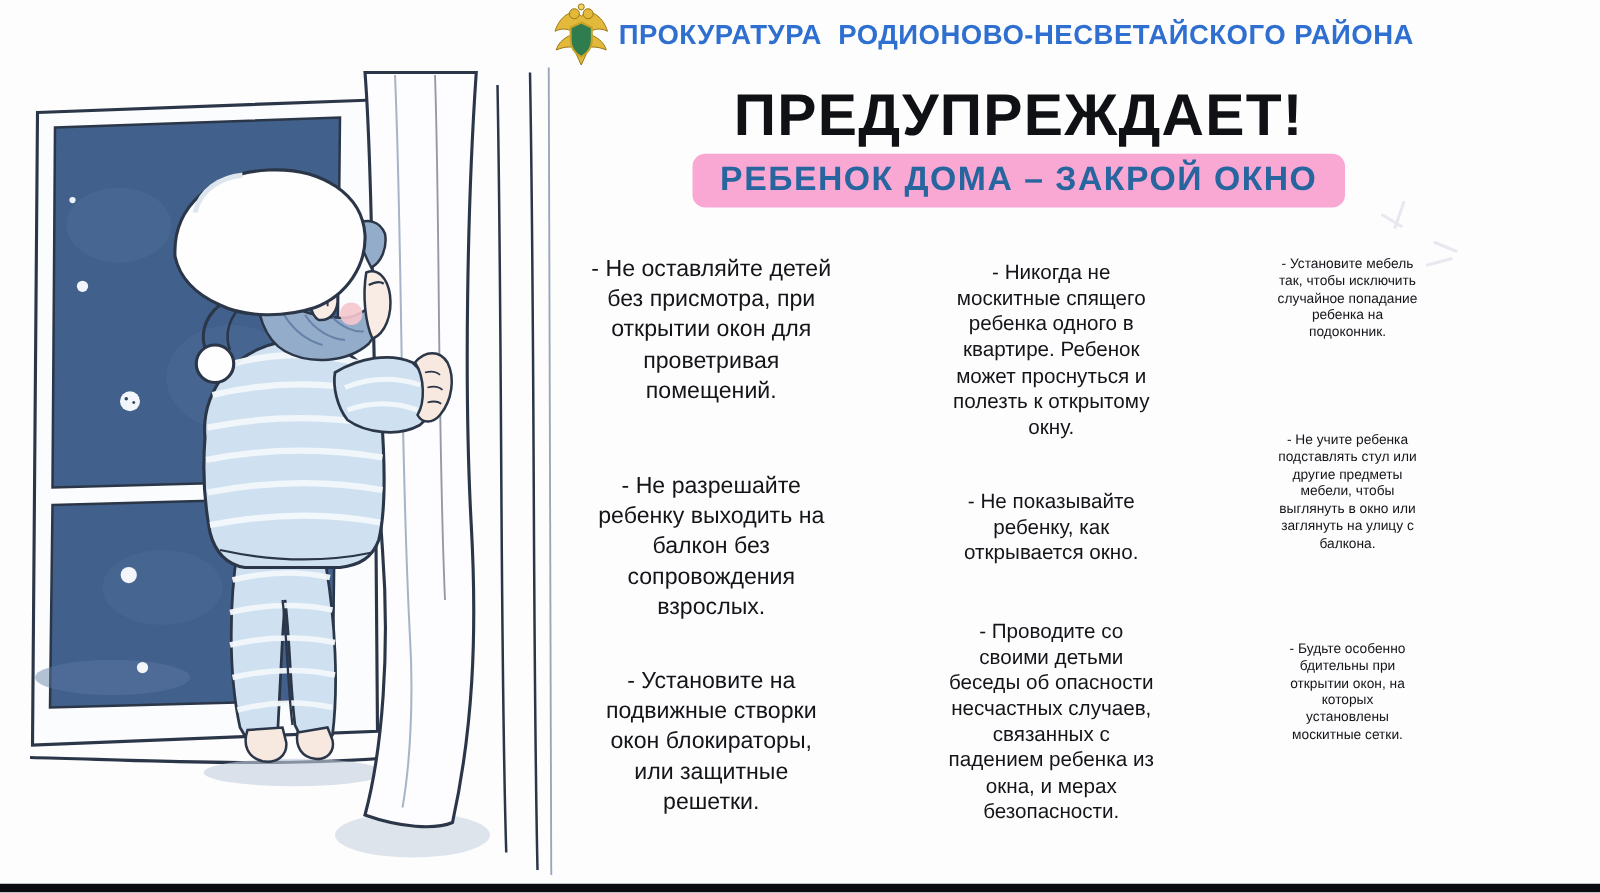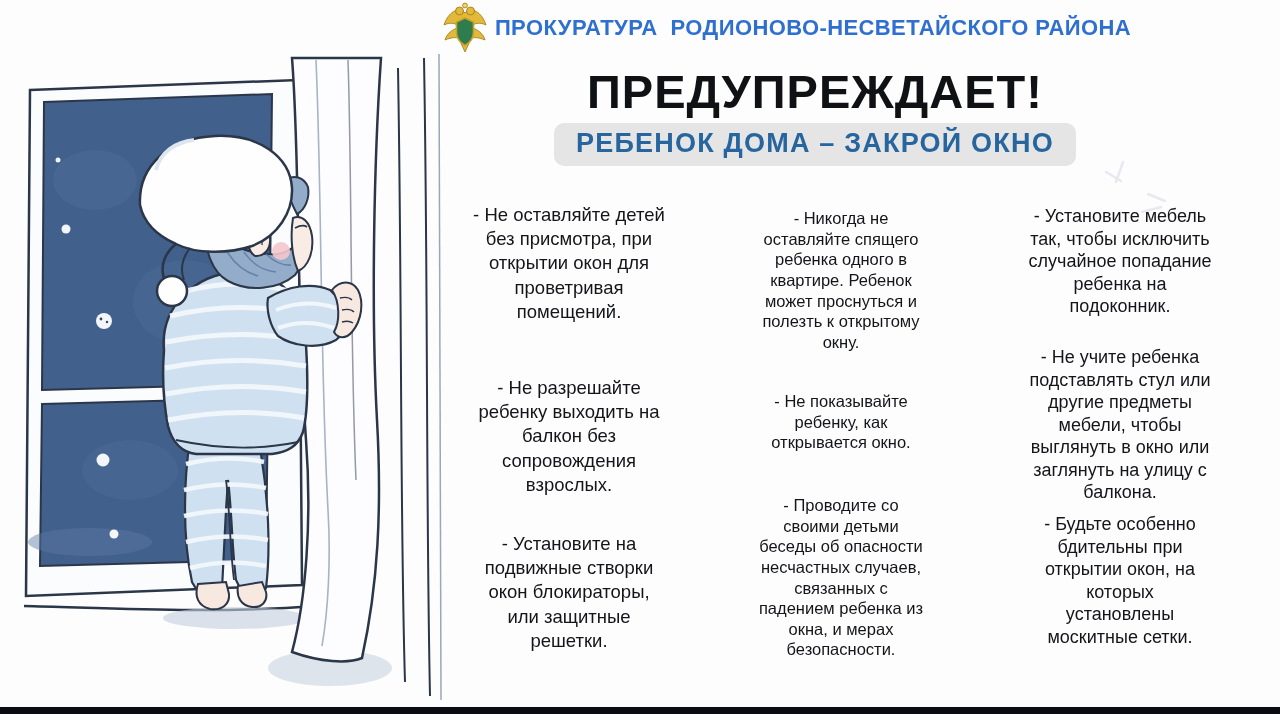--- a/index.html
+++ b/index.html
@@ -22,38 +22,38 @@
   }
 
   
   .head-block{
     position:absolute;left:390px;width:850px;top:48px;text-align:center;margin-top:16px;
   }
   .warning-title{
     font-size:47px;font-weight:800;color:#101114;letter-spacing:1px;margin:0;
   }
   .subtitle-band{
-    display:inline-block;background:#e5e5e5;border-radius:10px;
+    display:inline-block;background:#f9a8d4;border-radius:10px;
     padding:5px 22px 7px;margin-top:4px;text-align:center;
   }
   .subtitle{
     font-size:27px;font-weight:800;color:#27659e;letter-spacing:1.2px;margin:0;
   }
   .tagline{
     font-size:24px;font-weight:400;color:#595f66;letter-spacing:.8px;margin:2px 0 0;
   }
 
   
   .bullet{
     position:absolute;text-align:center;white-space:pre-line;
     color:#141519;font-weight:400;
   }
   .c1{left:436px;width:266px;font-size:18.5px;line-height:1.31;}
   .c2{left:710px;width:262px;font-size:16.5px;line-height:1.25;}
-  .c3{left:988px;width:264px;font-size:18px;line-height:1.25;}
+  .c3{left:946px;width:264px;font-size:11px;line-height:1.25;}
 
   
   .bottom-bar{position:absolute;left:0;right:0;bottom:0;height:7px;background:#0b0c12;}
 
   .sparkles{position:absolute;left:1090px;top:148px;opacity:.85;}
 </style>
 </head>
 <body>
 
 <div class="header">
@@ -87,21 +87,21 @@
 балкон без
 сопровождения
 взрослых.</div>
 <div class="bullet c1" style="top:532px">- Установите на
 подвижные створки
 окон блокираторы,
 или защитные
 решетки.</div>
 
 <div class="bullet c2" style="top:208px">- Никогда не
-оставляйте спящего
+москитные спящего
 ребенка одного в
 квартире. Ребенок
 может проснуться и
 полезть к открытому
 окну.</div>
 <div class="bullet c2" style="top:391px">- Не показывайте
 ребенку, как
 открывается окно.</div>
 <div class="bullet c2" style="top:495px">- Проводите со
 своими детьми

